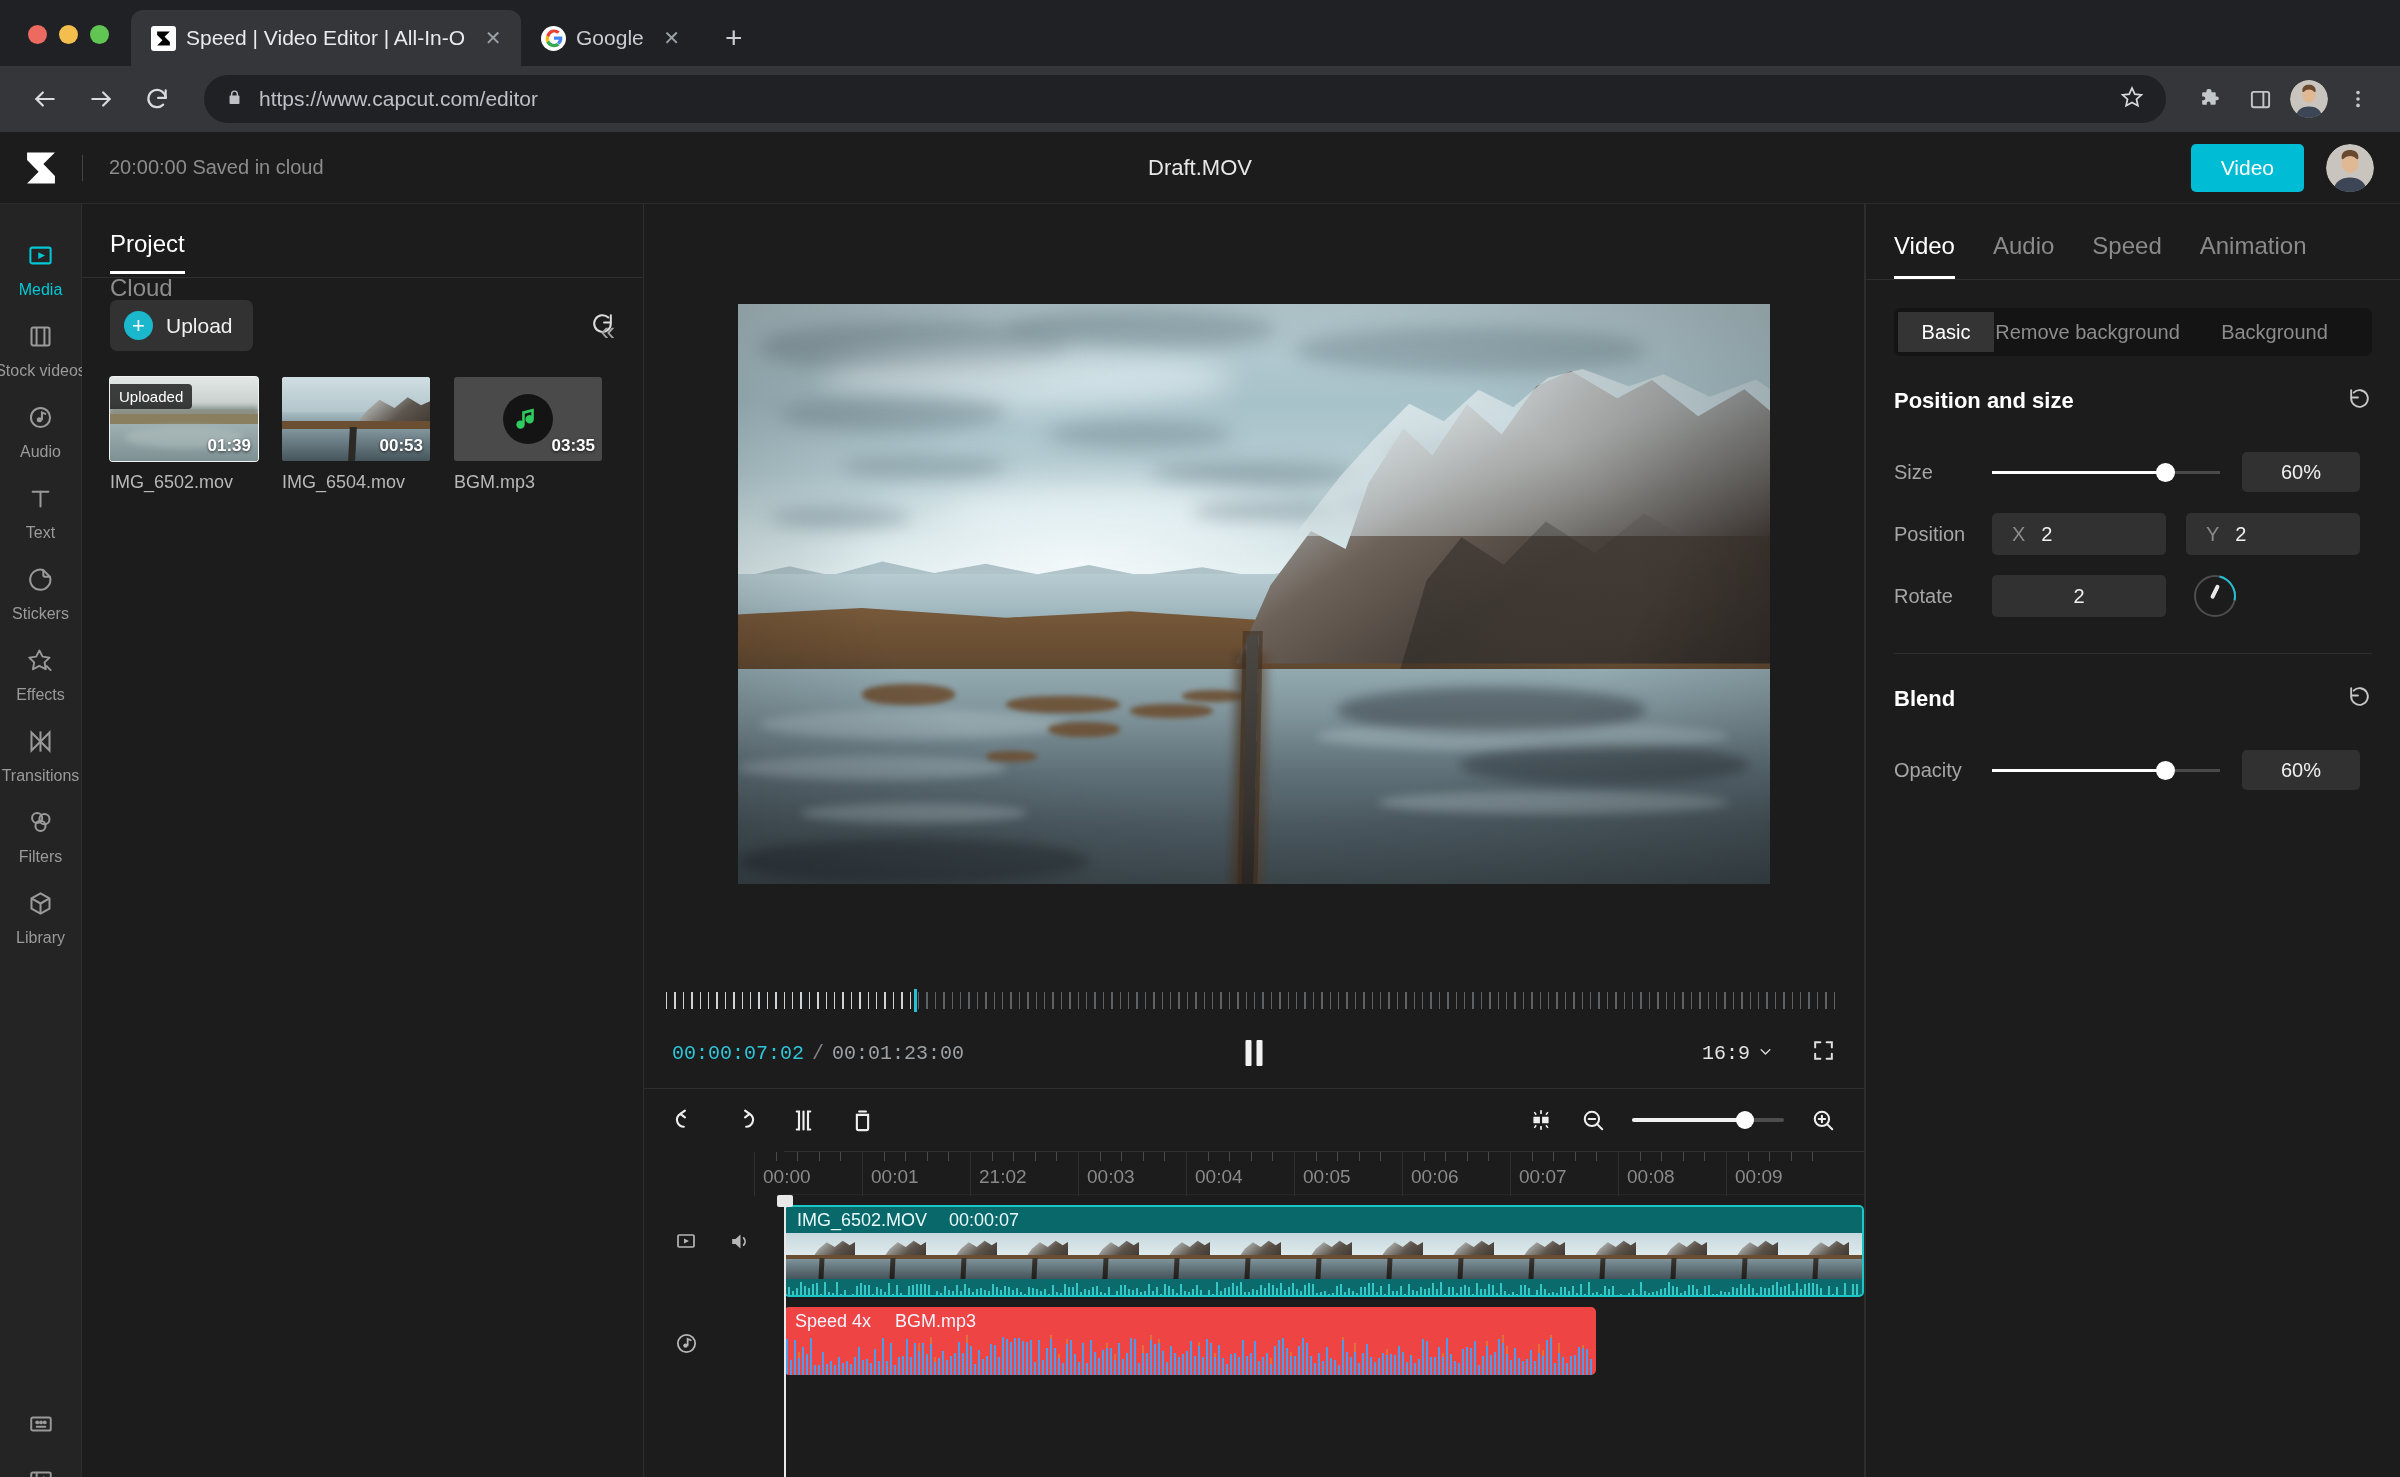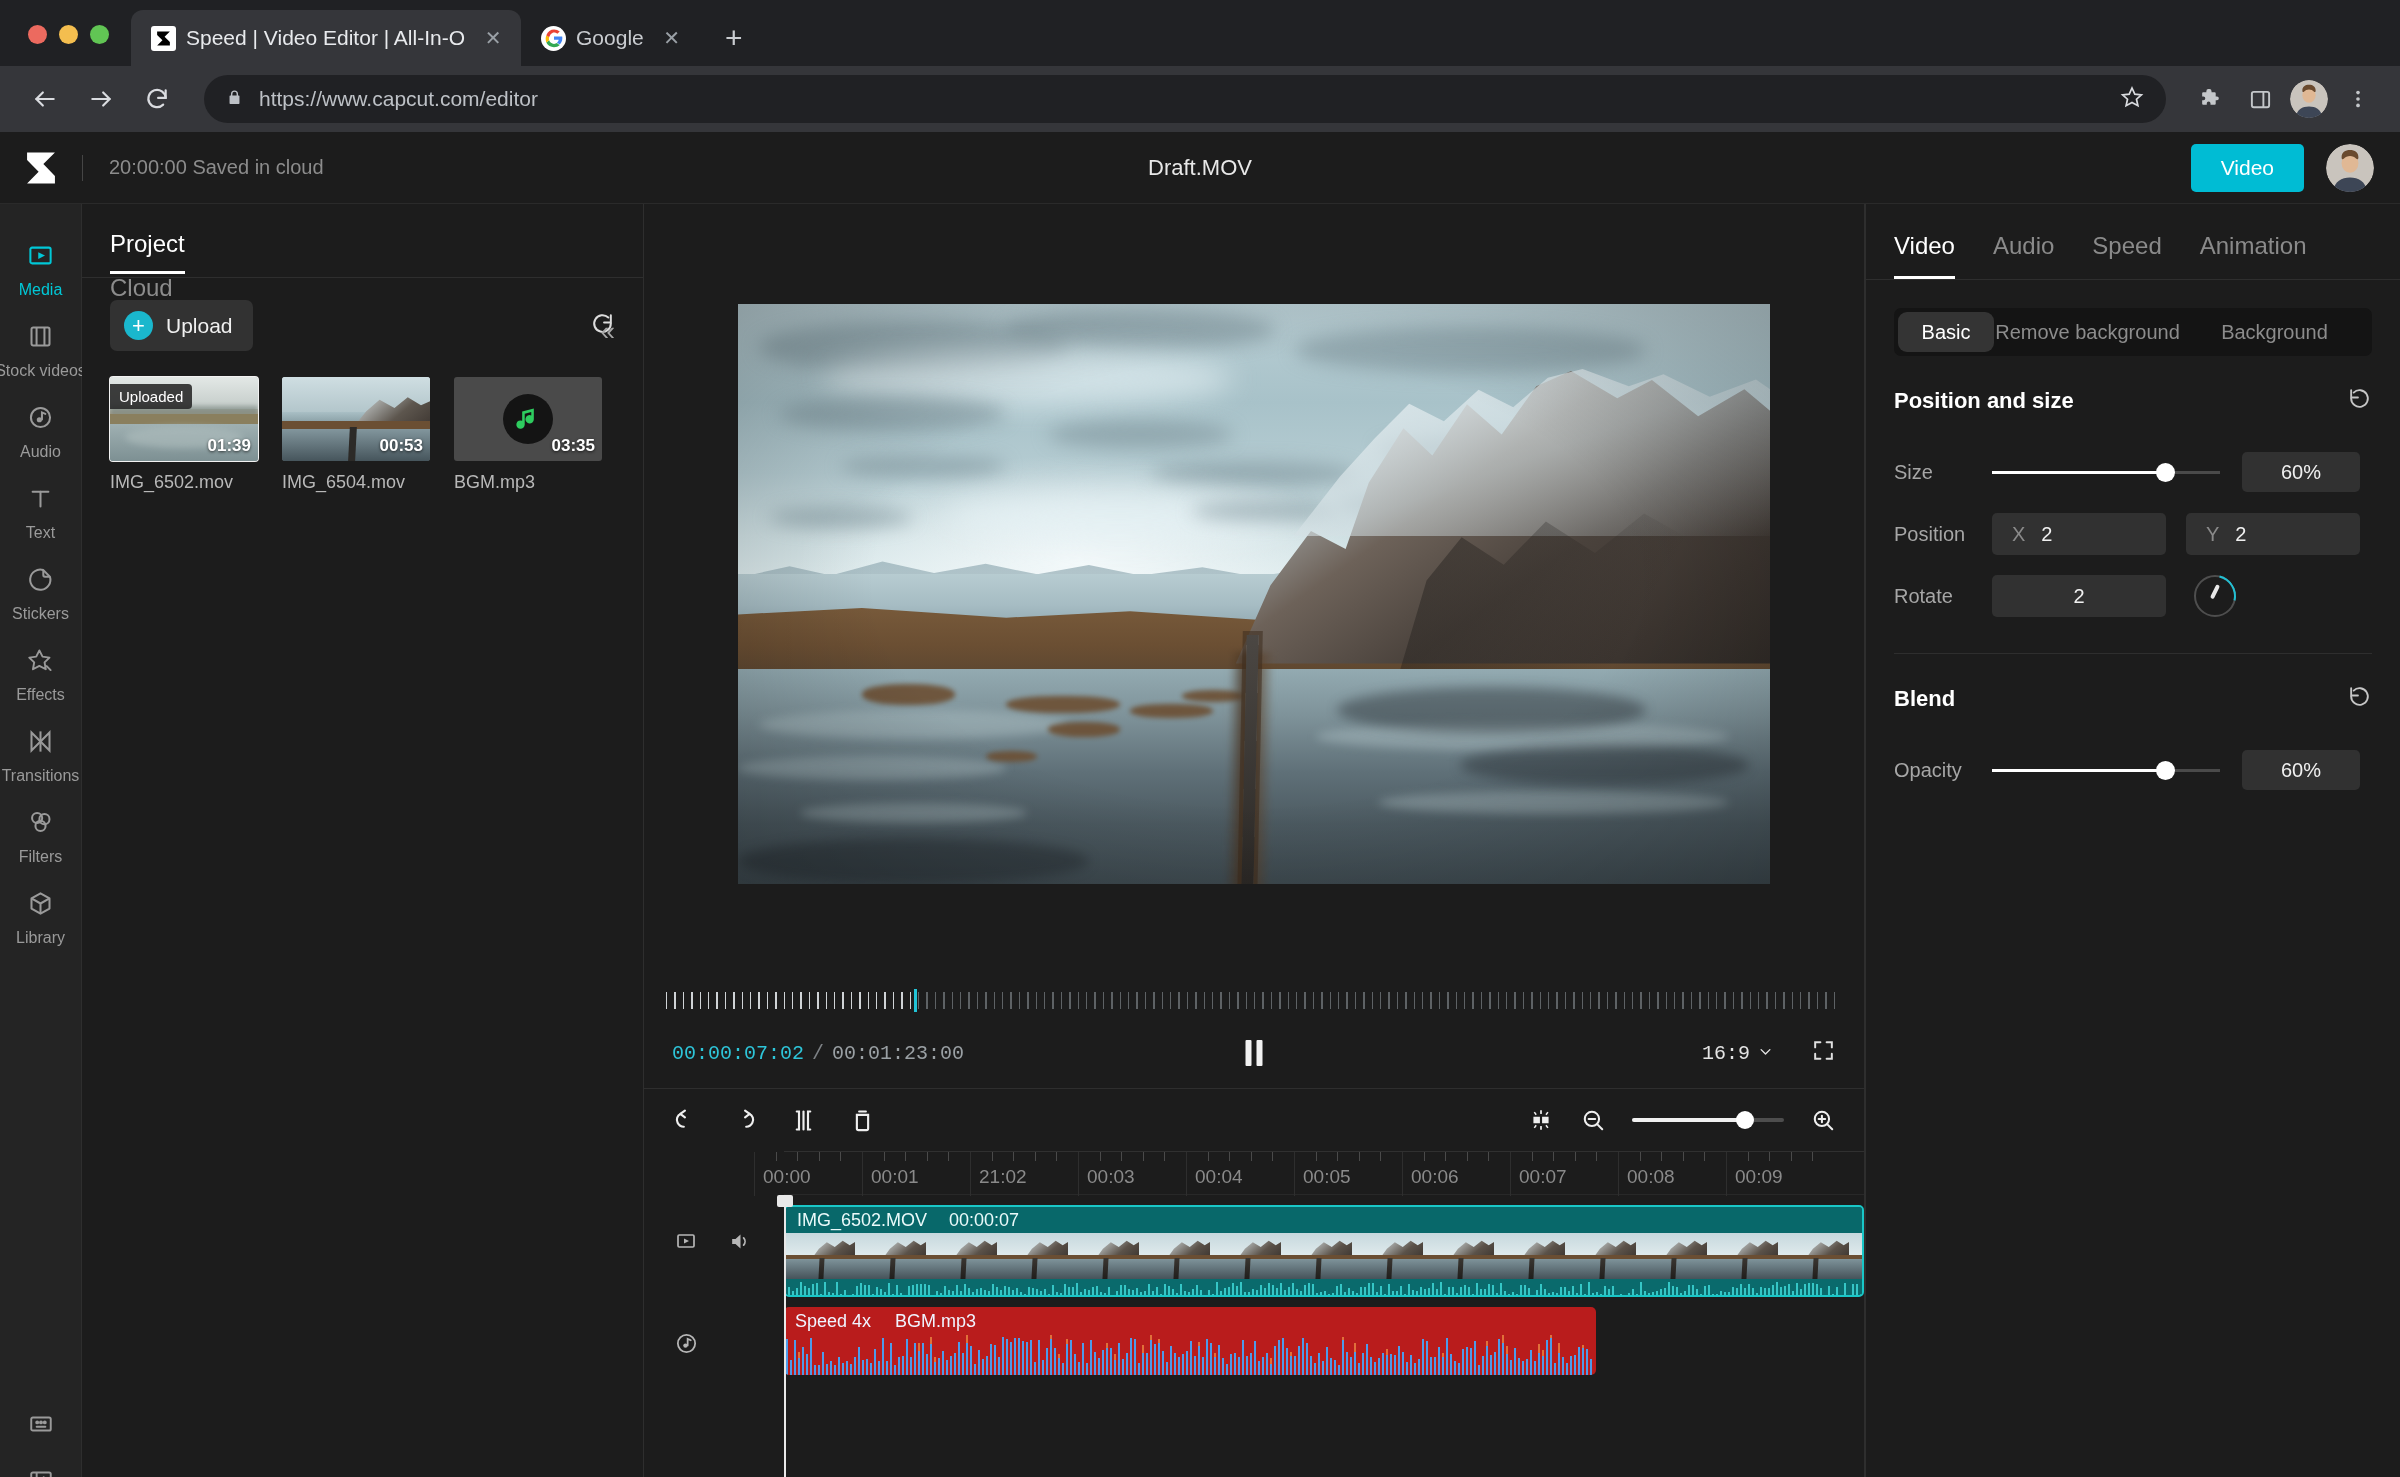--- a/index.html
+++ b/index.html
@@ -408,21 +408,21 @@
   }
   .fs-road {
     position: absolute; left: 46%; top: 55%; bottom: 0; width: 7%;
     background: linear-gradient(#3a3631, #201e1c); transform: skewX(-3deg);
   }
   .clip-wave-v {
     height: 18px; background: #0a6a6c; position: relative; overflow: hidden;
   }
   .clip-audio {
     height: 68px; width: 812px; border-radius: 5px; overflow: hidden;
-    background: #b91c1c; position: relative; margin-top: 10px;
+    background: #ef4444; position: relative; margin-top: 10px;
   }
   .clip-audio-label {
     height: 28px; display: flex; align-items: center; gap: 24px;
     padding-left: 11px; font-size: 18px; color: #f0f4ff;
   }
   .clip-audio-wave { height: 40px; position: relative; overflow: hidden; }
   .wv { position: absolute; bottom: 0; width: 2px; background: #4d9bea; }
   .wv-peak { position: absolute; width: 2px; background: #e0703a; }
   .wvt { position: absolute; bottom: 0; width: 1.6px; background: #35c6c6; }
 
@@ -452,21 +452,21 @@
   .props-tab.active::after {
     content: ''; position: absolute; left: 0; right: 0; bottom: 0;
     height: 3px; background: #fff;
   }
   .seg-control {
     margin: 28px 28px 0; background: #141414; border-radius: 7px;
     display: flex; padding: 4px; height: 48px; align-items: center;
   }
   .seg-item {
     flex: 1; text-align: center; font-size: 20px; color: #8c8c8c;
-    line-height: 40px; border-radius: 9px; cursor: pointer;
+    line-height: 40px; border-radius: 1px; cursor: pointer;
   }
   .seg-item.active { background: #343434; color: #fff; }
   .seg-item.basic { flex: 0 0 96px; }
 
   .prop-section { padding: 30px 28px 0; }
   .prop-head {
     display: flex; align-items: center; margin-bottom: 26px;
   }
   .prop-title { font-size: 22px; color: #fff; font-weight: bold; }
   .prop-reset { margin-left: auto; color: #c6c6c6; cursor: pointer; }

